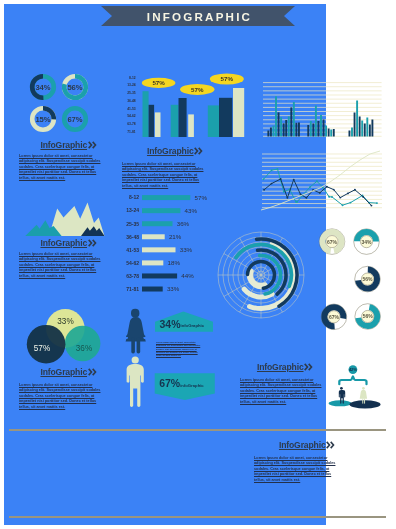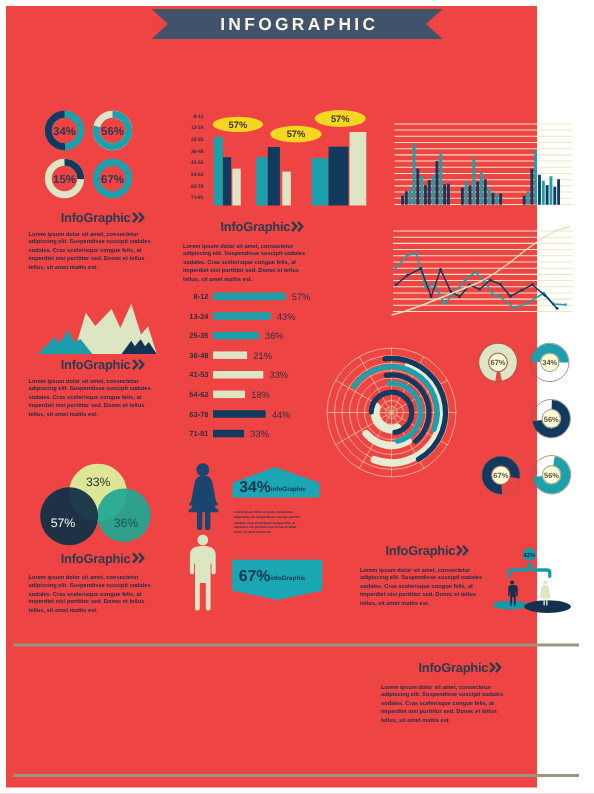--- a/index.html
+++ b/index.html
@@ -1,20 +1,20 @@
 <!DOCTYPE html>
 <html><head>
 <meta charset="utf-8">
 <style>
   html,body{margin:0;padding:0;background:#ffffff;}
   body{width:396px;height:529px;overflow:hidden;
        font-family:"Liberation Sans",sans-serif;
        -webkit-font-smoothing:antialiased;}
-  #page{position:absolute;left:4px;top:4px;width:354px;height:521px;background:#ef4444;}
-  .abs{position:absolute;}
+  #page{position:absolute;left:4px;top:4px;width:322px;height:521px;background:#3b82f6;}
+  .abs{position:absolute;text-decoration:underline;}
   svg{display:block;overflow:visible;}
 
   
   #ribbon{position:absolute;left:97px;top:2px;width:194px;height:20px;}
   #ribbon .txt{position:absolute;left:0;top:0;width:194px;height:20px;
      display:flex;align-items:center;justify-content:center;
      color:#F7F5E3;font-size:11.6px;letter-spacing:2.2px;font-weight:bold;
      padding-left:3px;box-sizing:border-box;
      font-family:"Liberation Sans",sans-serif;}
 

